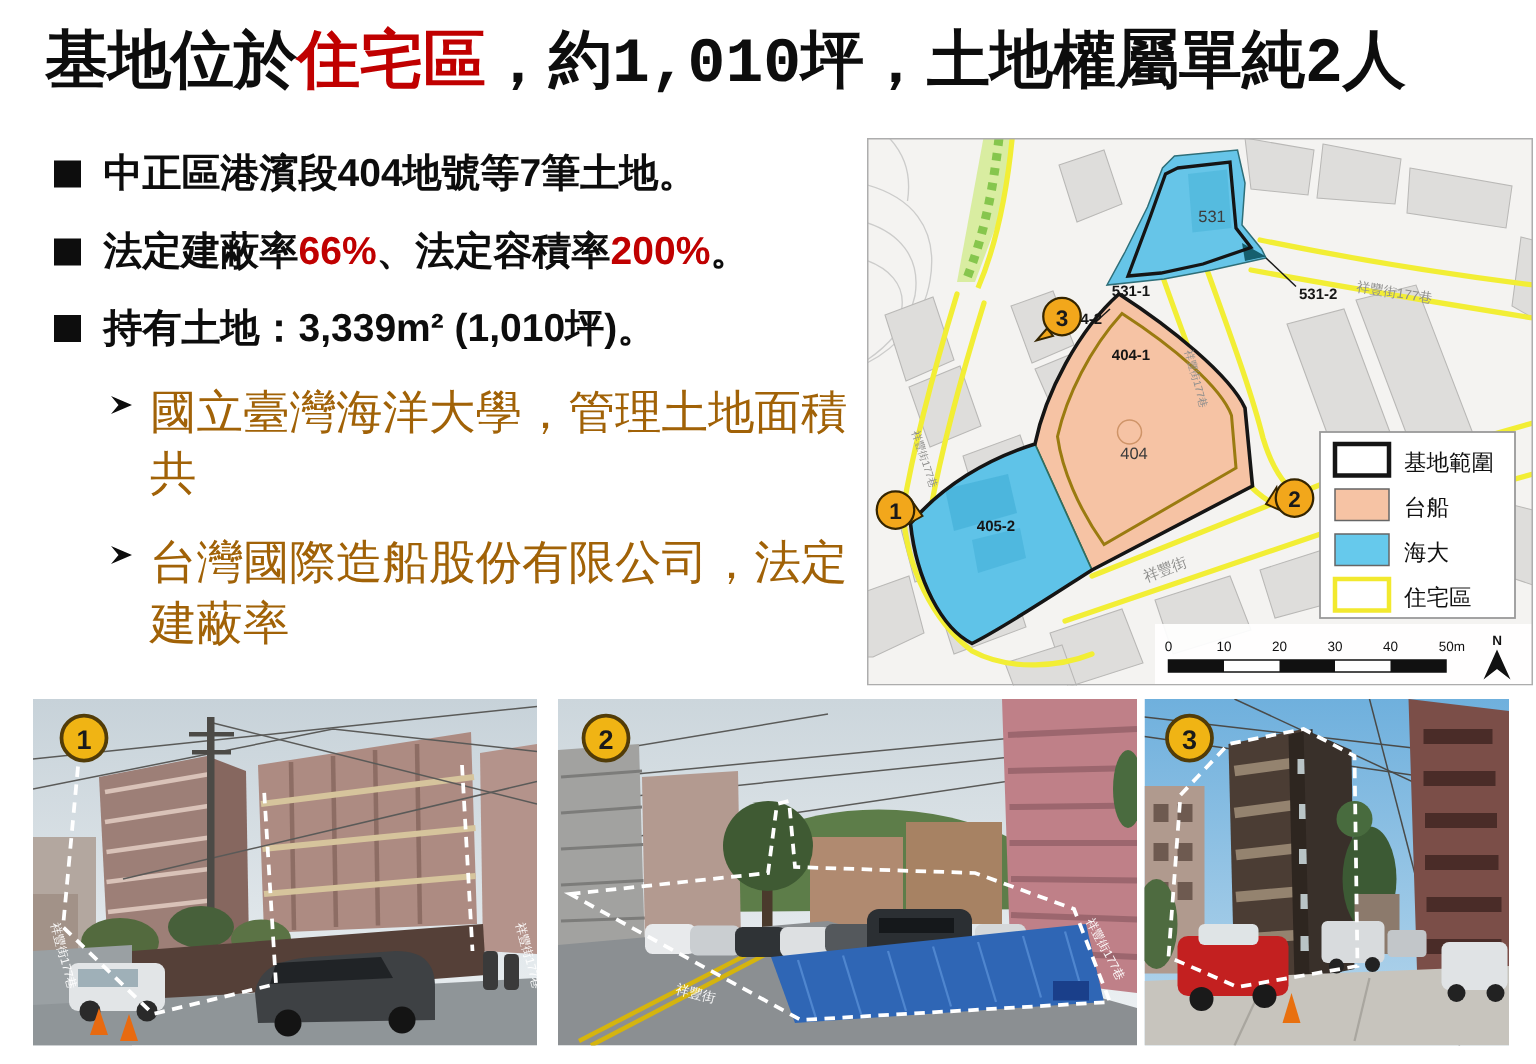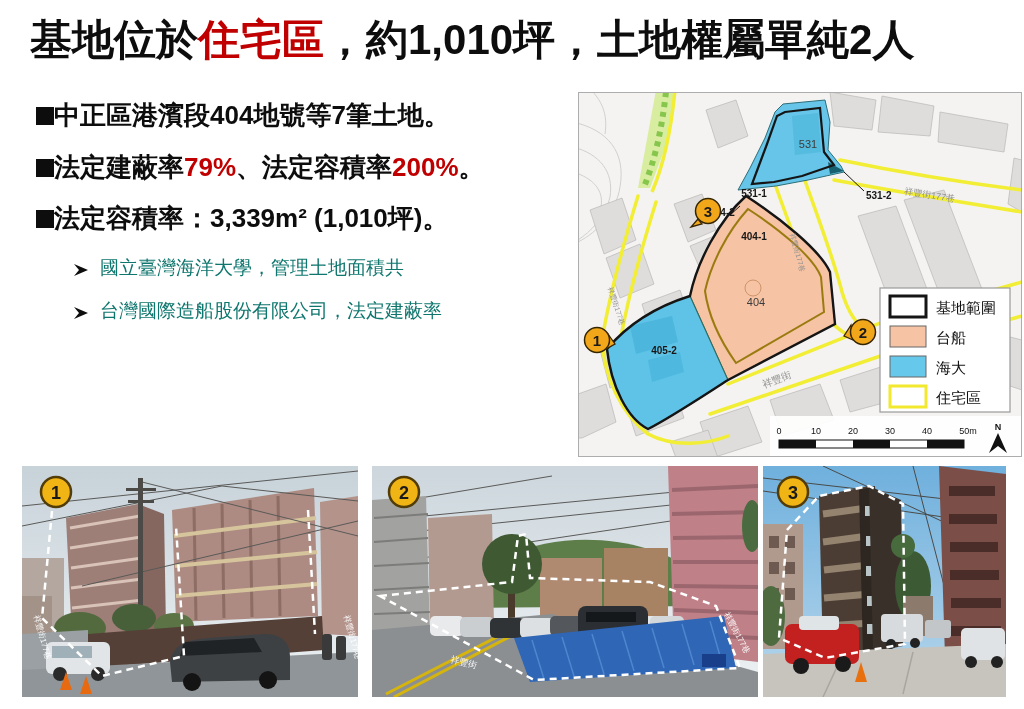--- a/index.html
+++ b/index.html
@@ -1,29 +1,29 @@
 <!DOCTYPE html>
 <html><head>
 <meta charset="utf-8">
 <style>
   html,body{margin:0;padding:0;background:#ffffff;}
   body{width:1024px;height:709px;overflow:hidden;
        font-family:"Liberation Sans","DejaVu Sans",sans-serif;color:#111;}
   .slide{position:relative;width:1024px;height:709px;background:#fff;}
 
   .title{position:absolute;left:30px;top:12px;font-size:42px;font-weight:bold;
-         white-space:nowrap;letter-spacing:0px;color:#0d0d0d;}
+         white-space:nowrap;letter-spacing:0px;color:#0d0d0d;font-family:Liberation Mono, monospace;}
   .red{color:#c00000;}
 
   .content{position:absolute;left:36px;top:100px;width:535px;}
-  .bullet{display:flex;margin-bottom:21px;font-size:26px;font-weight:bold;
+  .bullet{display:flex;gap:15px;margin-bottom:21px;font-size:26px;font-weight:bold;
           line-height:1.18;color:#0d0d0d;}
   .bullet .sq{flex:0 0 18px;width:18px;height:18px;background:#0d0d0d;margin-top:7px;}
-  .sub{display:flex;gap:10px;margin:2px 0 18px 36px;font-size:19px;font-weight:400;
-       line-height:1.32;color:#0f766e;}
+  .sub{display:flex;gap:10px;margin:2px 0 18px 36px;font-size:31px;font-weight:400;
+       line-height:1.32;color:#a16207;}
   .sub .arrow-wrap{margin-top:6px;flex:0 0 18px;}
 
   .map-panel{position:absolute;left:578px;top:92px;width:444px;height:365px;border-radius:25px;}
   .photo{position:absolute;top:466px;height:231px;}
   #photo-1{left:22px;width:336px;}
   #photo-2{left:372px;width:386px;}
   #photo-3{left:763px;width:243px;}
   svg{display:block;}
   text{font-family:"Liberation Sans","DejaVu Sans",sans-serif;}
   .parcel-lbl{font-weight:bold;fill:#161616;}
@@ -41,25 +41,25 @@
     <span>基地位於</span><span class="red">住宅區</span><span>，約1,010坪，土地權屬單純2人</span>
   </div>
 
   <div class="content">
     <div class="bullet">
       <span class="sq"></span>
       <span><span>中正區港濱段404地號等7筆土地。</span></span>
     </div>
     <div class="bullet">
       <span class="sq"></span>
-      <span><span>法定建蔽率</span><span class="red">79%</span><span>、法定容積率</span><span class="red">200%</span><span>。</span></span>
+      <span><span>法定建蔽率</span><span class="red">66%</span><span>、法定容積率</span><span class="red">200%</span><span>。</span></span>
     </div>
     <div class="bullet">
       <span class="sq"></span>
-      <span><span>法定容積率：3,339m² (1,010坪)。</span></span>
+      <span><span>持有土地：3,339m² (1,010坪)。</span></span>
     </div>
 
     <div class="sub">
       <span class="arrow-wrap">
         <svg width="18" height="18" viewBox="0 0 18 18">
             <path d="M2,3 L16,9 L2,15 L7,9 Z" fill="#0d0d0d"></path>
           </svg>
       </span>
       <span>
         <span>國立臺灣海洋大學，管理土地面積共</span><br>

